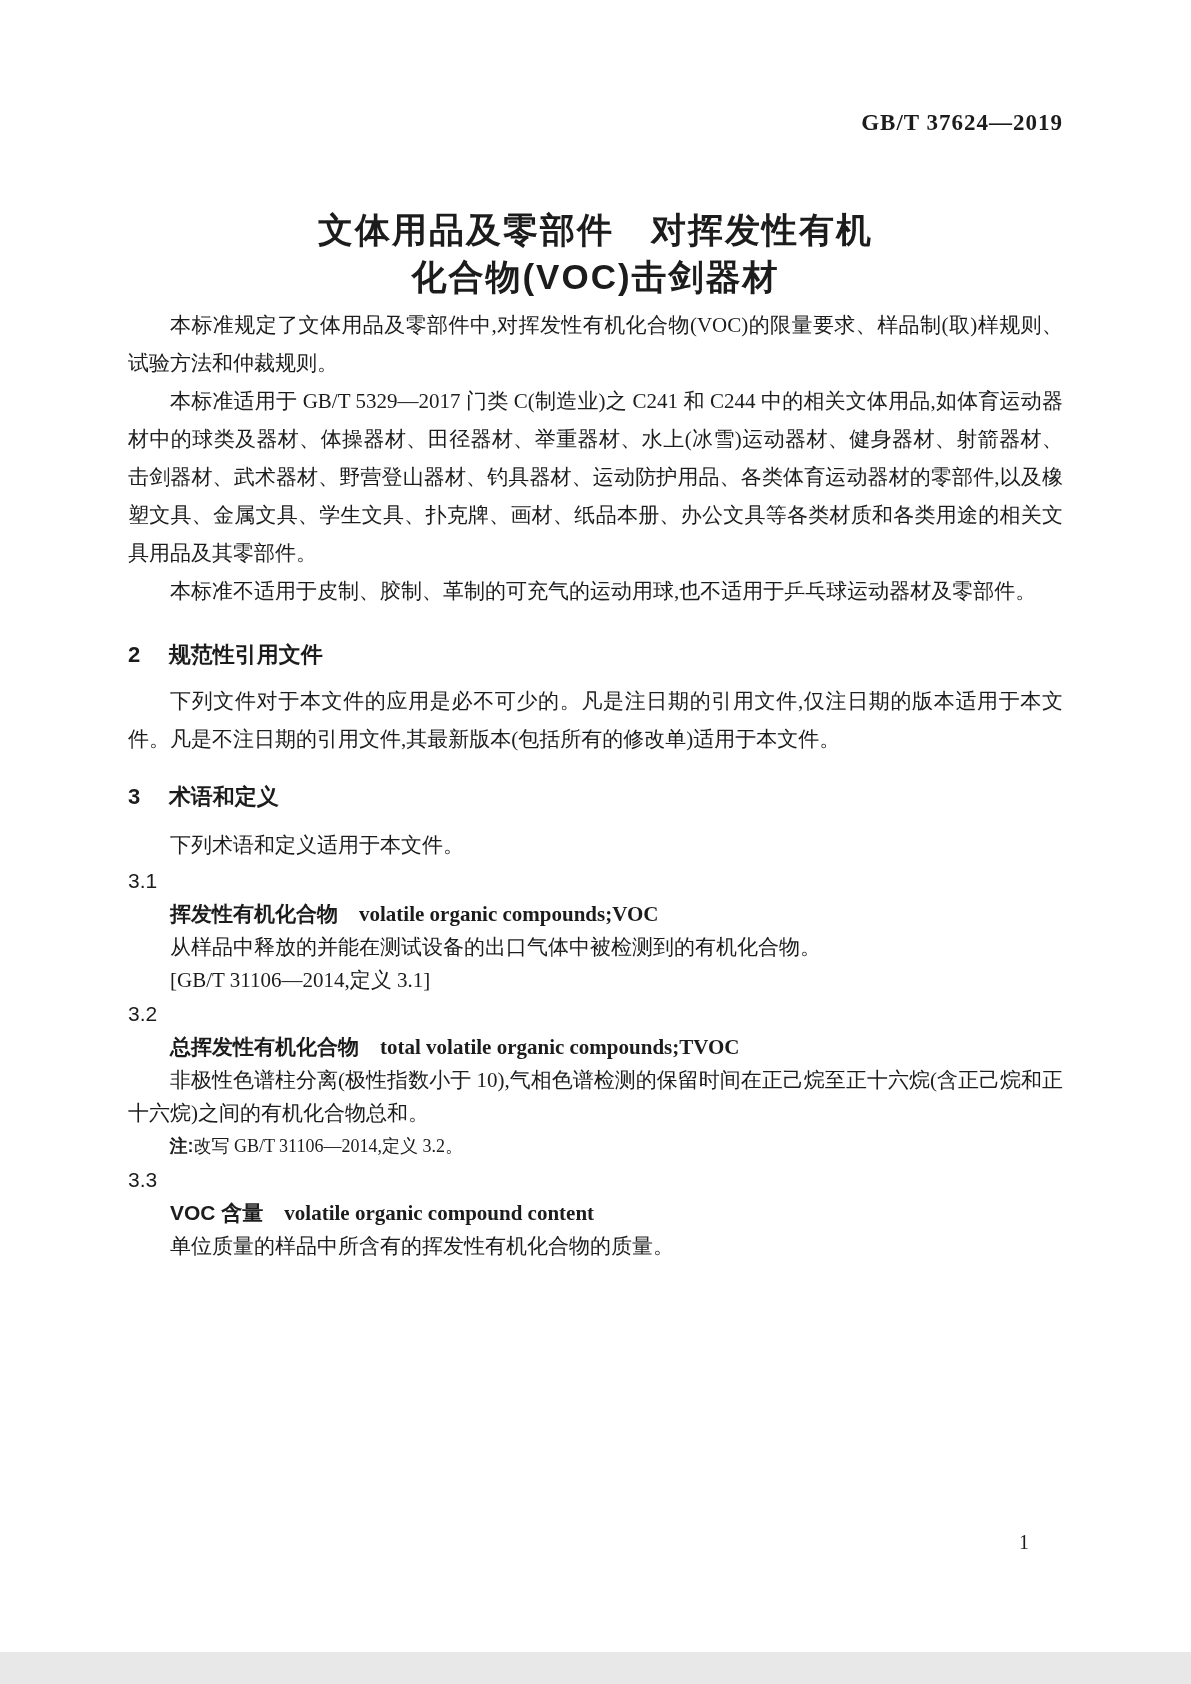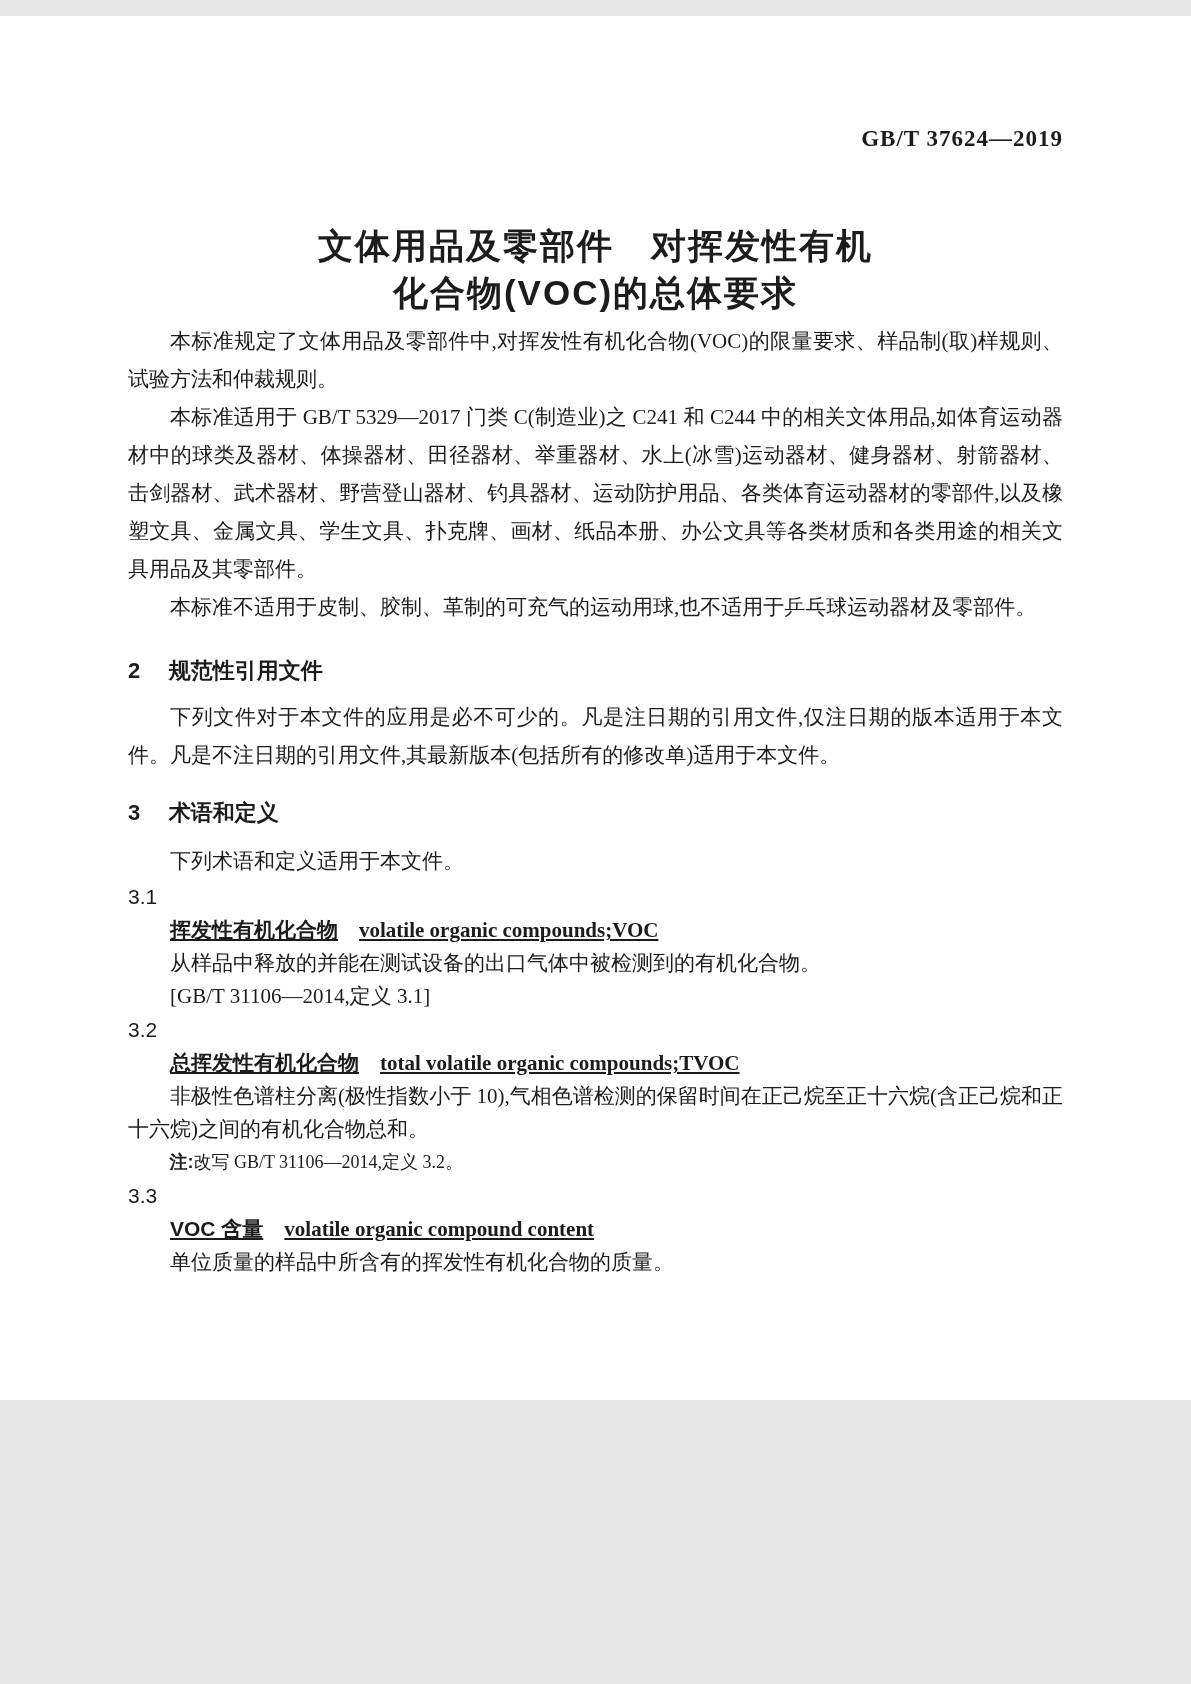--- a/index.html
+++ b/index.html
@@ -1,21 +1,21 @@
 <!DOCTYPE html>
 <html><head>
 <meta charset="utf-8">
 <style>
   * { margin: 0; padding: 0; box-sizing: border-box; }
   html, body { background: #e8e8e8; }
   .page {
     position: relative;
     width: 1191px;
-    height: 1384px;
-    margin: 16px auto;
+    height: 1652px;
+    margin: 0 auto;
     background: #ffffff;
     color: #1c1c1c;
     font-family: "Liberation Serif", "DejaVu Serif", serif;
     overflow: hidden;
   }
   .content {
     position: absolute;
     left: 128px;
     top: 0;
     width: 935px;
@@ -65,21 +65,20 @@
   .sec3-intro { margin-top: 14px; }
   .terms { font-size: 21px; line-height: 33px; }
   .term-num {
     font-family: "Liberation Sans", "DejaVu Sans", sans-serif;
     font-size: 21px;
     line-height: 33px;
   }
   .term-heading {
     line-height: 33px;
     text-indent: 2em;
-    text-decoration: underline;
   }
   .term-zh {
     font-family: "Liberation Sans", "DejaVu Sans", sans-serif;
     font-weight: bold;
   }
   .term-en {
     font-family: "Liberation Serif", "DejaVu Serif", serif;
     font-weight: bold;
     margin-left: 1em;
   }
@@ -112,21 +111,21 @@
 </head>
 <body>
 
 <div class="page">
   <div class="content">
 
     <div class="doc-header">GB/T 37624—2019</div>
 
     <div class="doc-title">
       <div>文体用品及零部件　对挥发性有机</div>
-      <div>化合物(VOC)的总体要求</div>
+      <div>化合物(VOC)击剑器材</div>
     </div>
 
     <p class="body-para sec1-para1">本标准规定了文体用品及零部件中,对挥发性有机化合物(VOC)的限量要求、样品制(取)样规则、试验方法和仲裁规则。</p>
     <p class="body-para">本标准适用于 GB/T 5329—2017 门类 C(制造业)之 C241 和 C244 中的相关文体用品,如体育运动器材中的球类及器材、体操器材、田径器材、举重器材、水上(冰雪)运动器材、健身器材、射箭器材、击剑器材、武术器材、野营登山器材、钓具器材、运动防护用品、各类体育运动器材的零部件,以及橡塑文具、金属文具、学生文具、扑克牌、画材、纸品本册、办公文具等各类材质和各类用途的相关文具用品及其零部件。</p>
     <p class="body-para">本标准不适用于皮制、胶制、革制的可充气的运动用球,也不适用于乒乓球运动器材及零部件。</p>
 
     <div class="section-heading sec2-heading">
       <span class="sec-num">2</span><span>规范性引用文件</span>
     </div>
     <p class="body-para sec2-intro">下列文件对于本文件的应用是必不可少的。凡是注日期的引用文件,仅注日期的版本适用于本文件。凡是不注日期的引用文件,其最新版本(包括所有的修改单)适用于本文件。</p>

